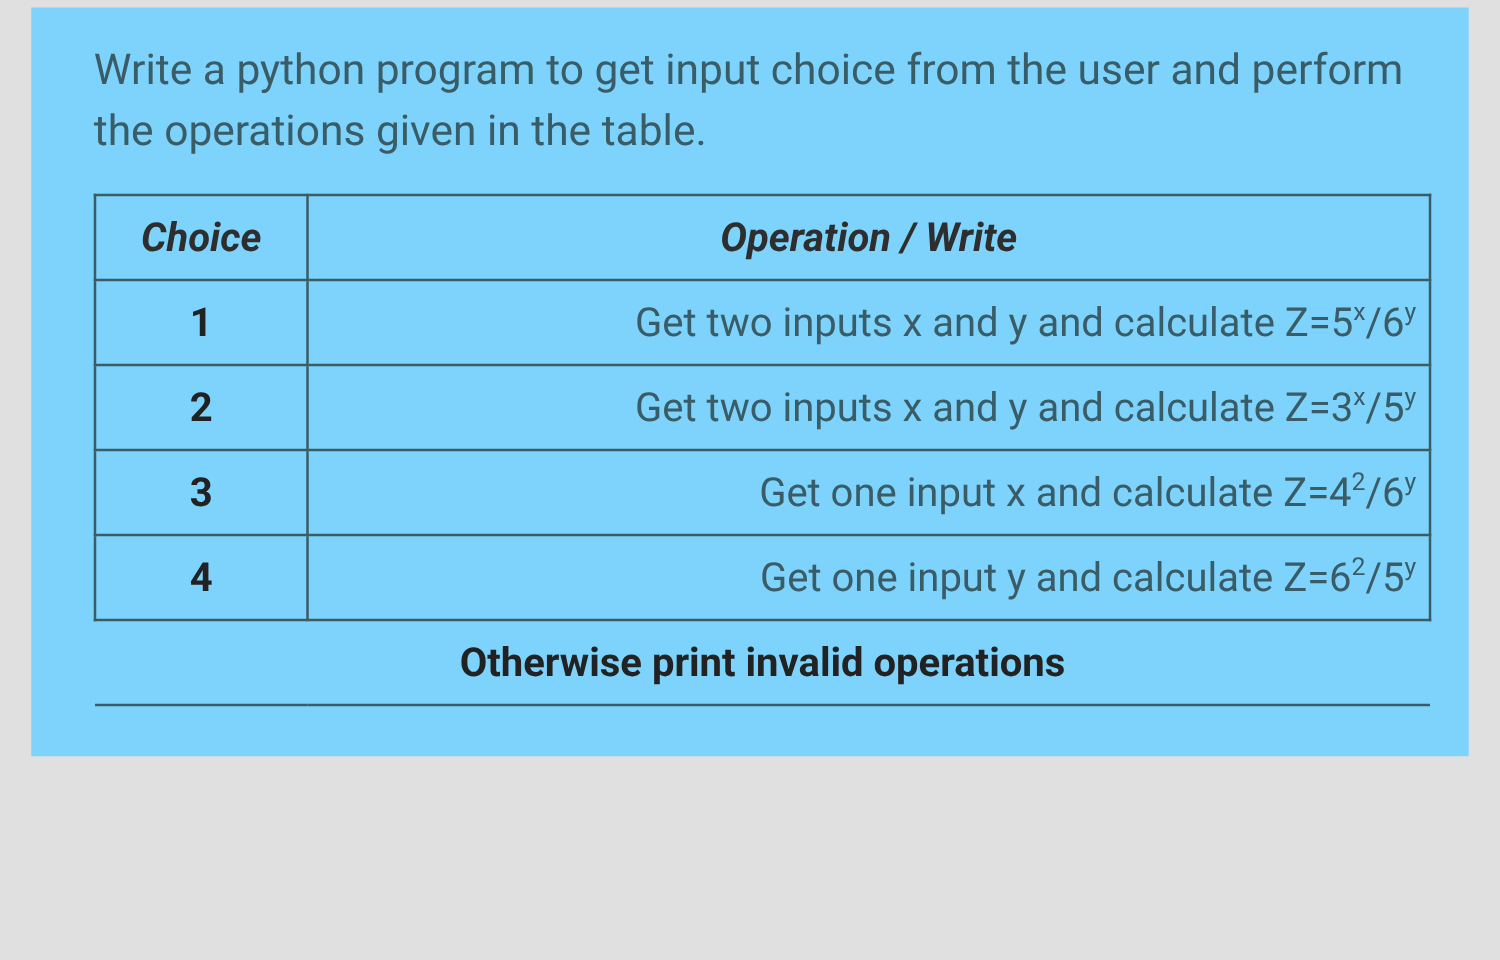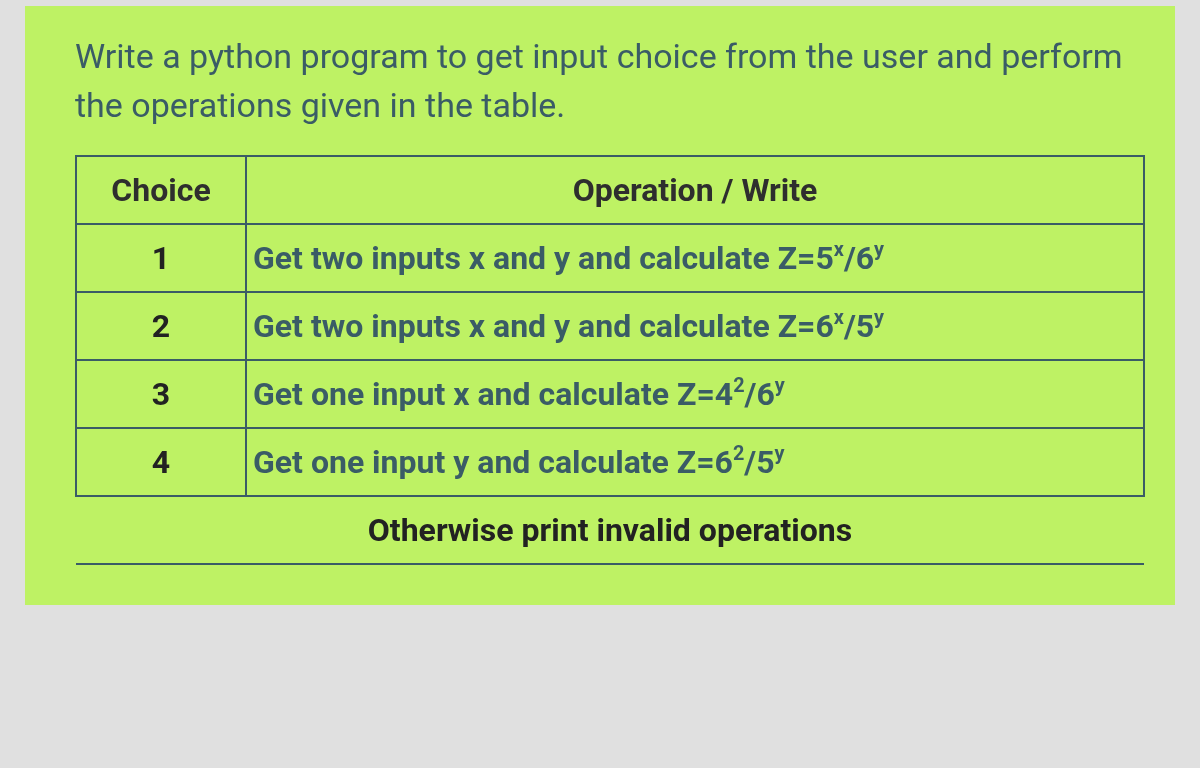--- a/index.html
+++ b/index.html
@@ -7,21 +7,21 @@
   body {
     background: #e0e0e0;
     font-family: "Segoe UI", Roboto, "Helvetica Neue", Arial, sans-serif;
     display: flex;
     align-items: flex-start;
     justify-content: center;
     padding-top: 6px;
   }
   .card {
     width: 1150px;
-    background: #bef264;
+    background: #7dd3fc;
     padding: 26px 30px 40px 50px;
   }
   .prompt {
     color: #3a5c66;
     font-size: 34px;
     line-height: 1.45;
     font-weight: 400;
     margin-bottom: 24px;
   }
   table.ops {
@@ -31,32 +31,33 @@
   table.ops th, table.ops td {
     border: 2px solid #3a5c66;
     padding: 14px 10px;
     font-size: 32px;
     color: #2e2e2e;
     vertical-align: middle;
   }
   table.ops th {
     font-weight: 700;
     text-align: center;
+    font-style: italic;
   }
   table.ops td.choice {
     text-align: center;
     font-weight: 700;
     color: #222;
     width: 170px;
   }
   table.ops td.task {
-    text-align: left;
-    padding-left: 6px;
+    text-align: right;
+    padding-left: 18px;
     color: #3a5c66;
-    font-weight: 700;
+    font-weight: 400;
   }
   table.ops td.otherwise {
     text-align: center;
     font-weight: 700;
     color: #222;
     border-left: none;
   }
   table.ops tr.otherwise-row td:first-child {
     border-right: none;
   }
@@ -82,21 +83,21 @@
     <tbody>
       <tr>
         <td class="choice">1</td>
         <td class="task">
           <span>Get two inputs x and y and calculate Z=5</span><sup>x</sup><span>/6</span><sup>y</sup>
         </td>
       </tr>
       <tr>
         <td class="choice">2</td>
         <td class="task">
-          <span>Get two inputs x and y and calculate Z=6</span><sup>x</sup><span>/5</span><sup>y</sup>
+          <span>Get two inputs x and y and calculate Z=3</span><sup>x</sup><span>/5</span><sup>y</sup>
         </td>
       </tr>
       <tr>
         <td class="choice">3</td>
         <td class="task">
           <span>Get one input x and calculate Z=4</span><sup>2</sup><span>/6</span><sup>y</sup>
         </td>
       </tr>
       <tr>
         <td class="choice">4</td>

